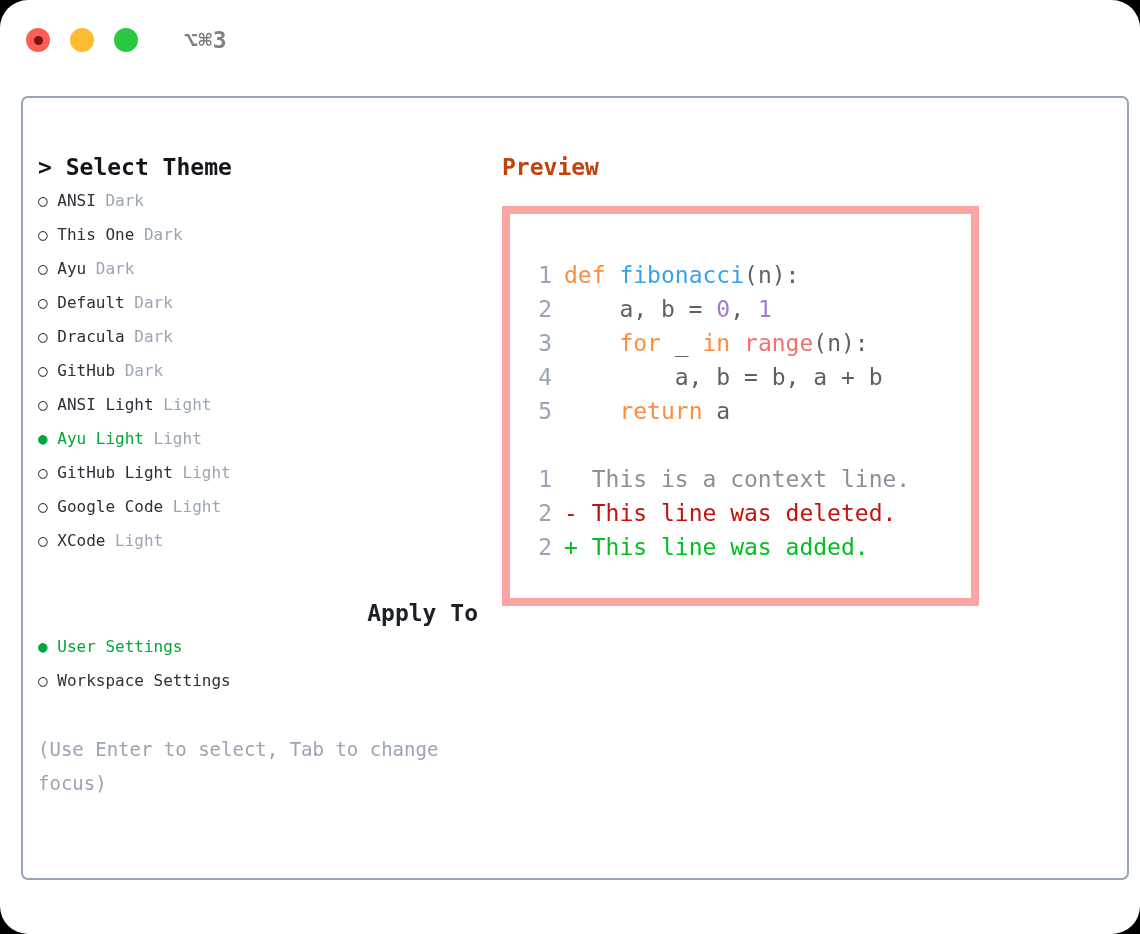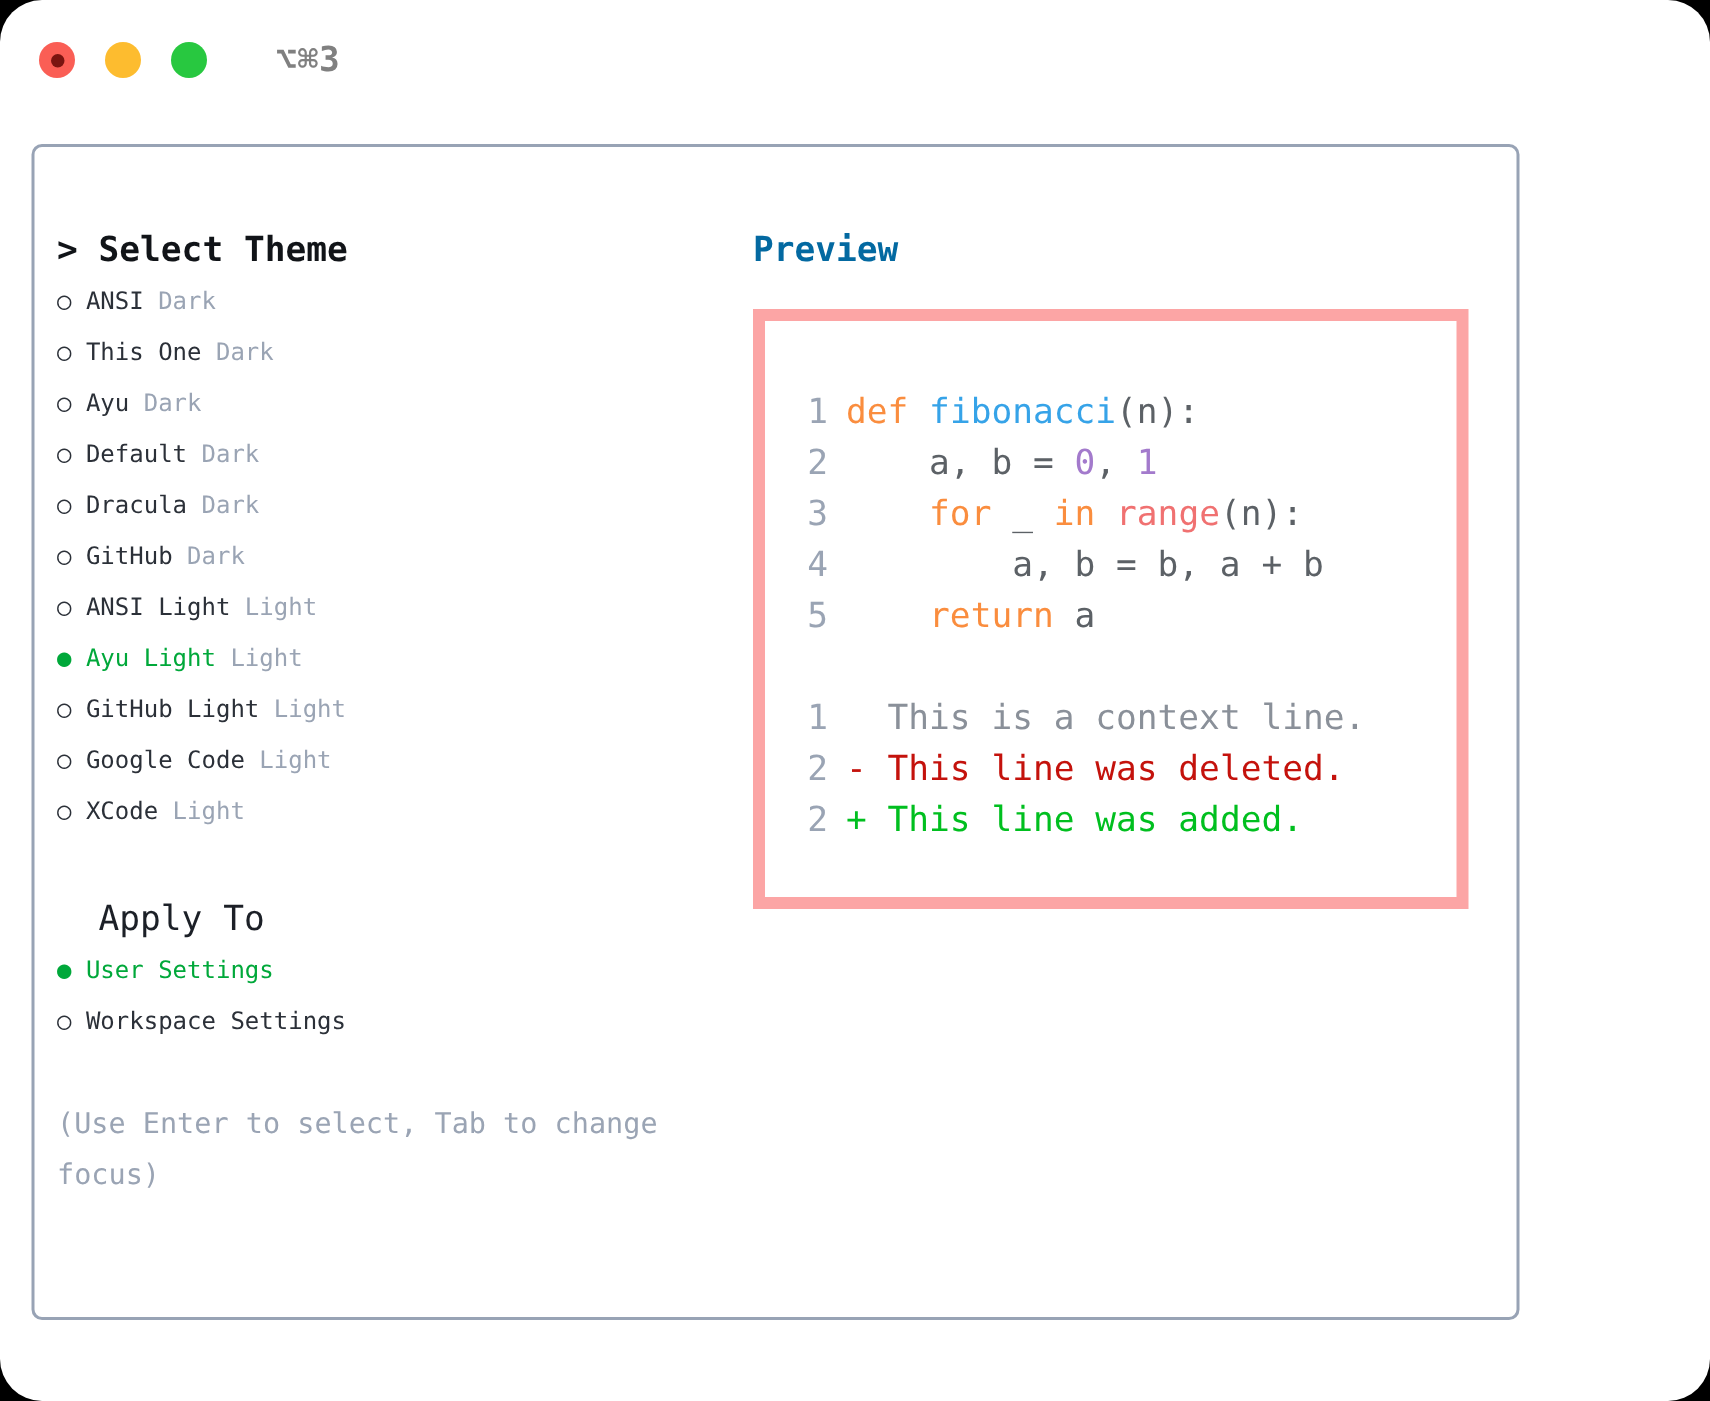--- a/index.html
+++ b/index.html
@@ -51,21 +51,21 @@
     font-size: 23px;
     font-weight: bold;
     color: #808080;
     letter-spacing: 0.5px;
   }
 
   
   .window {
     position: absolute;
     left: 21px; top: 96px;
-    width: 992px; height: 784px;
+    width: 1108px; height: 784px;
     border: 2px solid #98a3b5;
     border-radius: 7px;
     background: #ffffff;
   }
 
   .cols {
     position: absolute;
     left: 0; top: 0;
     width: 100%; height: 100%;
   }
@@ -78,22 +78,23 @@
   }
 
   .section-head {
     font-size: 23px;
     font-weight: bold;
     color: #111418;
     line-height: 34px;
     white-space: pre;
   }
   .section-head.plain {
-    font-weight: normal;
+    font-weight: bold;
     color: #1c2027;
+    text-align: right;
   }
 
   .opt {
     font-size: 16px;
     line-height: 34px;
     color: #2b3038;
     white-space: pre;
   }
   .opt .marker { color: #2b3038; }
   .opt .name   { color: #2b3038; }
@@ -114,21 +115,21 @@
 
   
   .rightcol {
     position: absolute;
     left: 479px; top: 52px;
     width: 490px;
   }
   .preview-title {
     font-size: 23px;
     font-weight: bold;
-    color: #0369a1;
+    color: #c2410c;
     line-height: 34px;
   }
   .preview-box {
     margin-top: 22px;
     width: 477px;
     height: 400px;
     border: 8px solid #fca5a5;
     background: #ffffff;
     padding: 44px 0 0 16px;
   }

